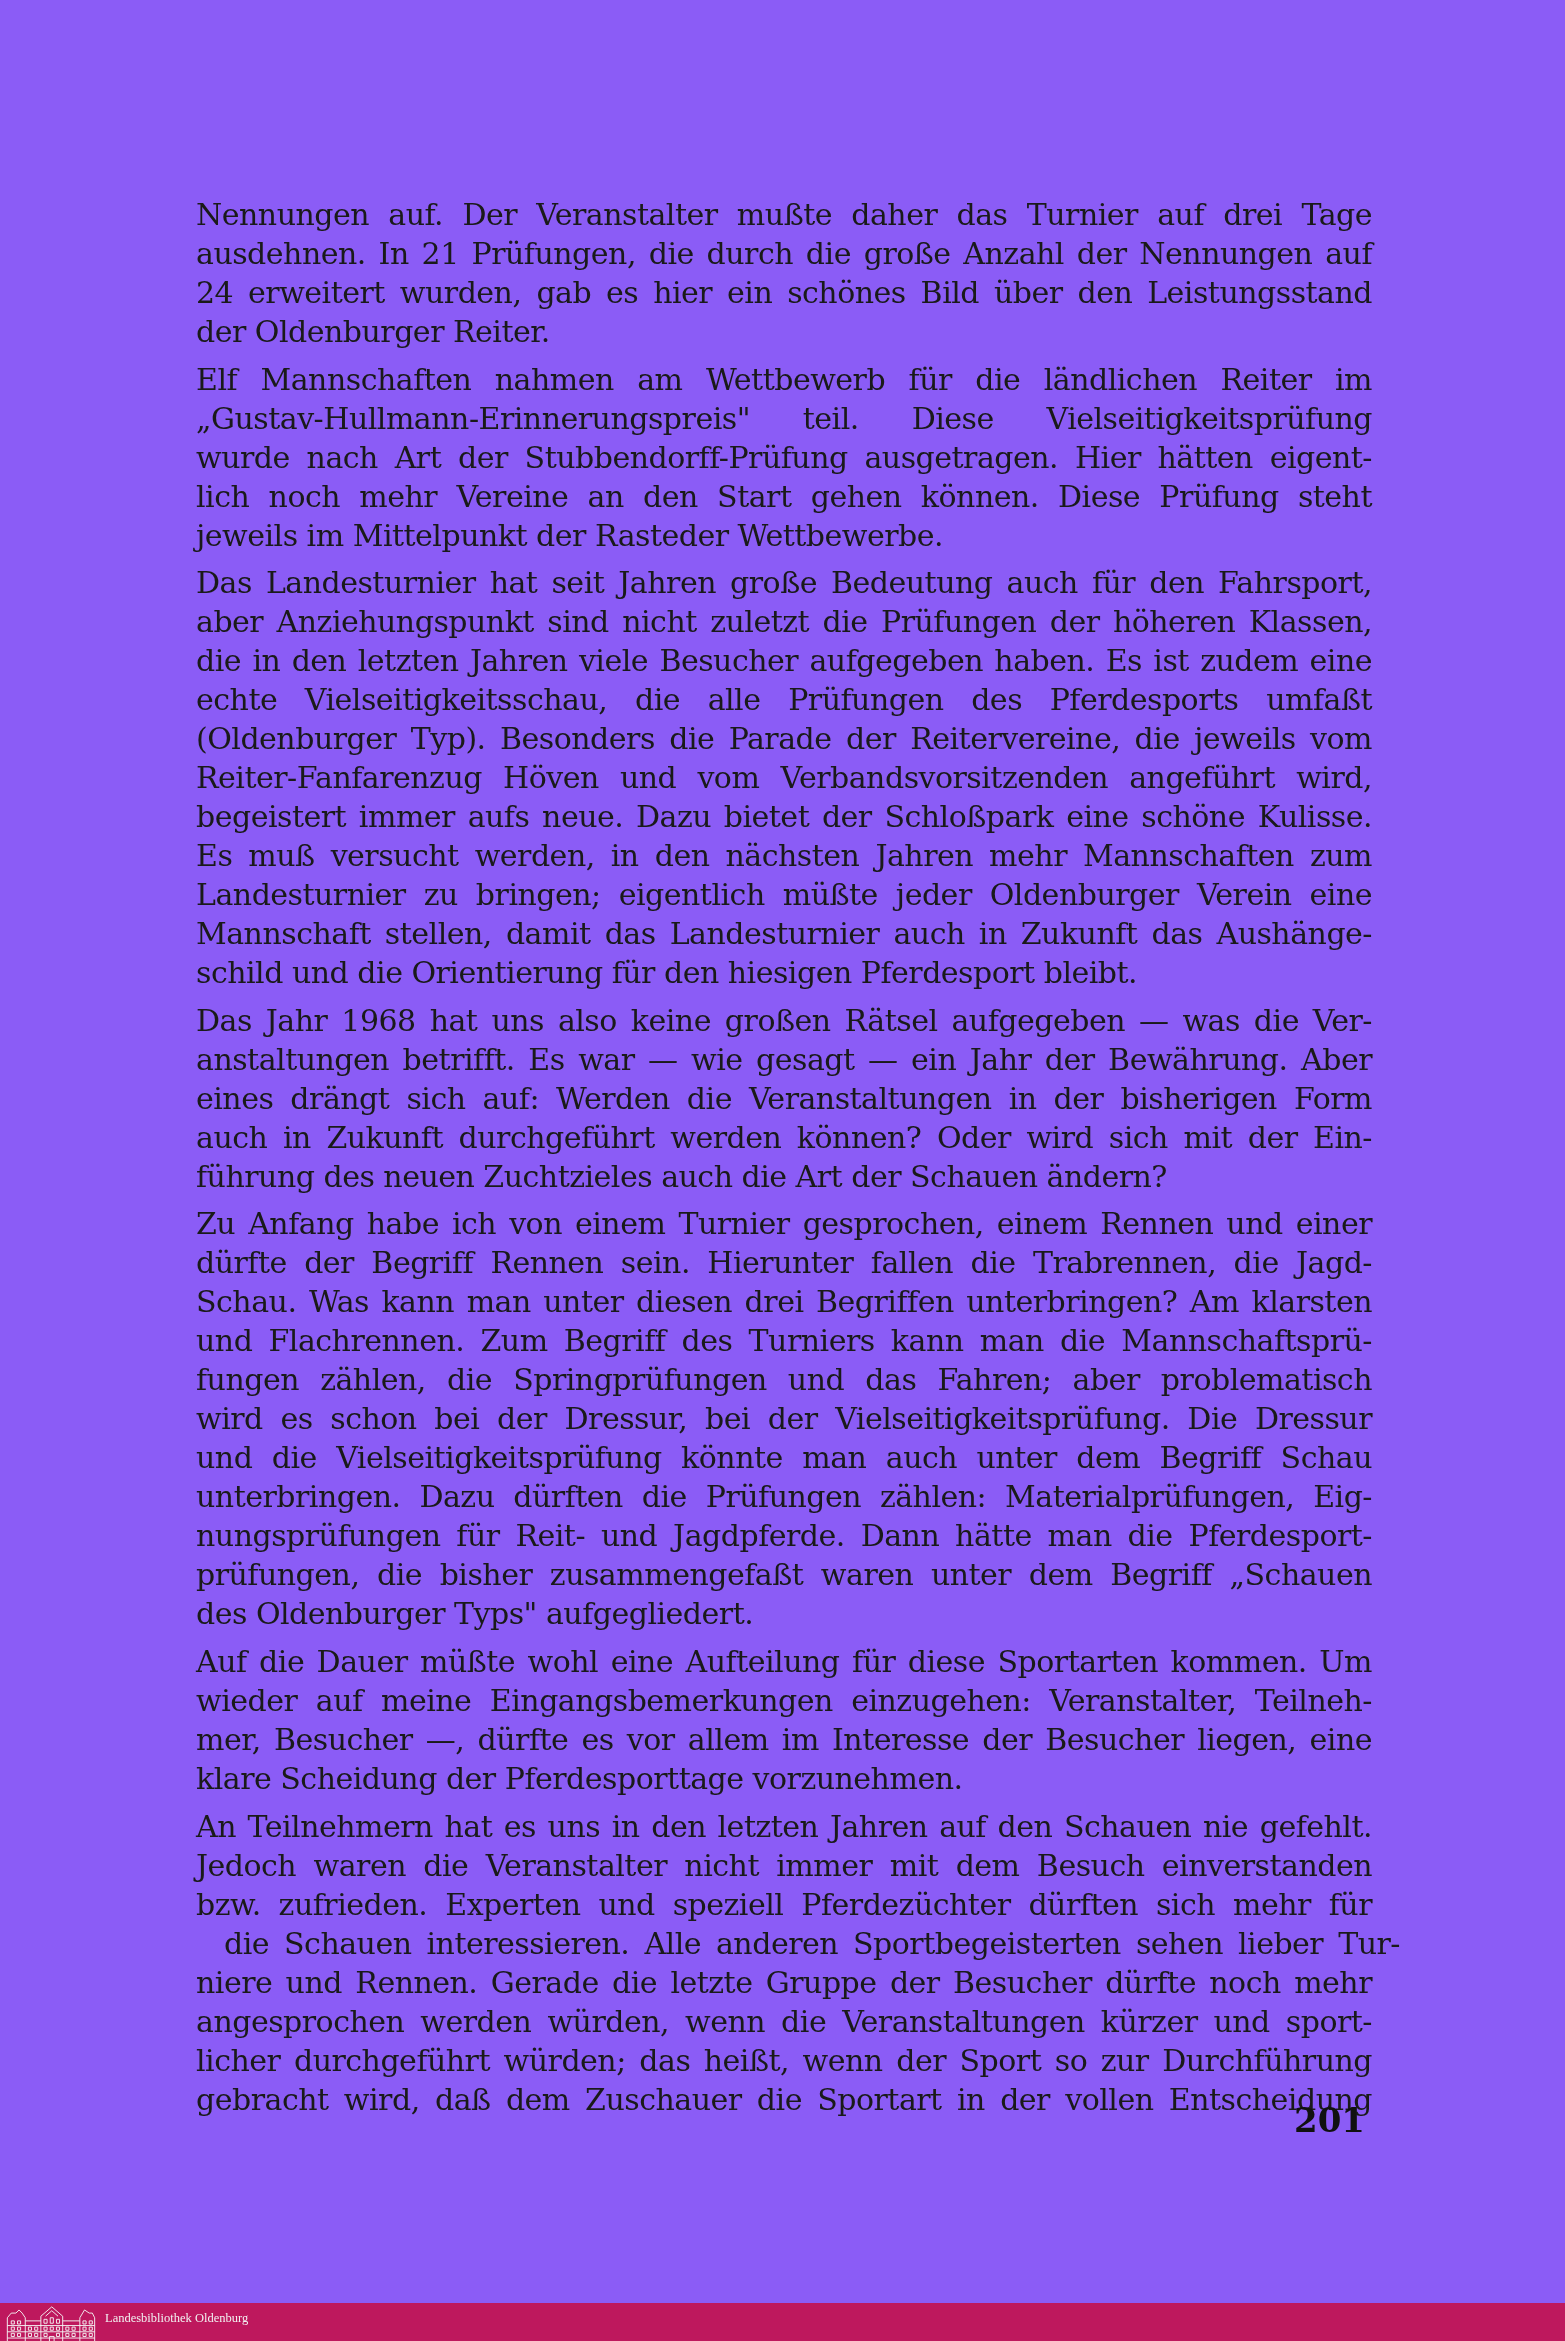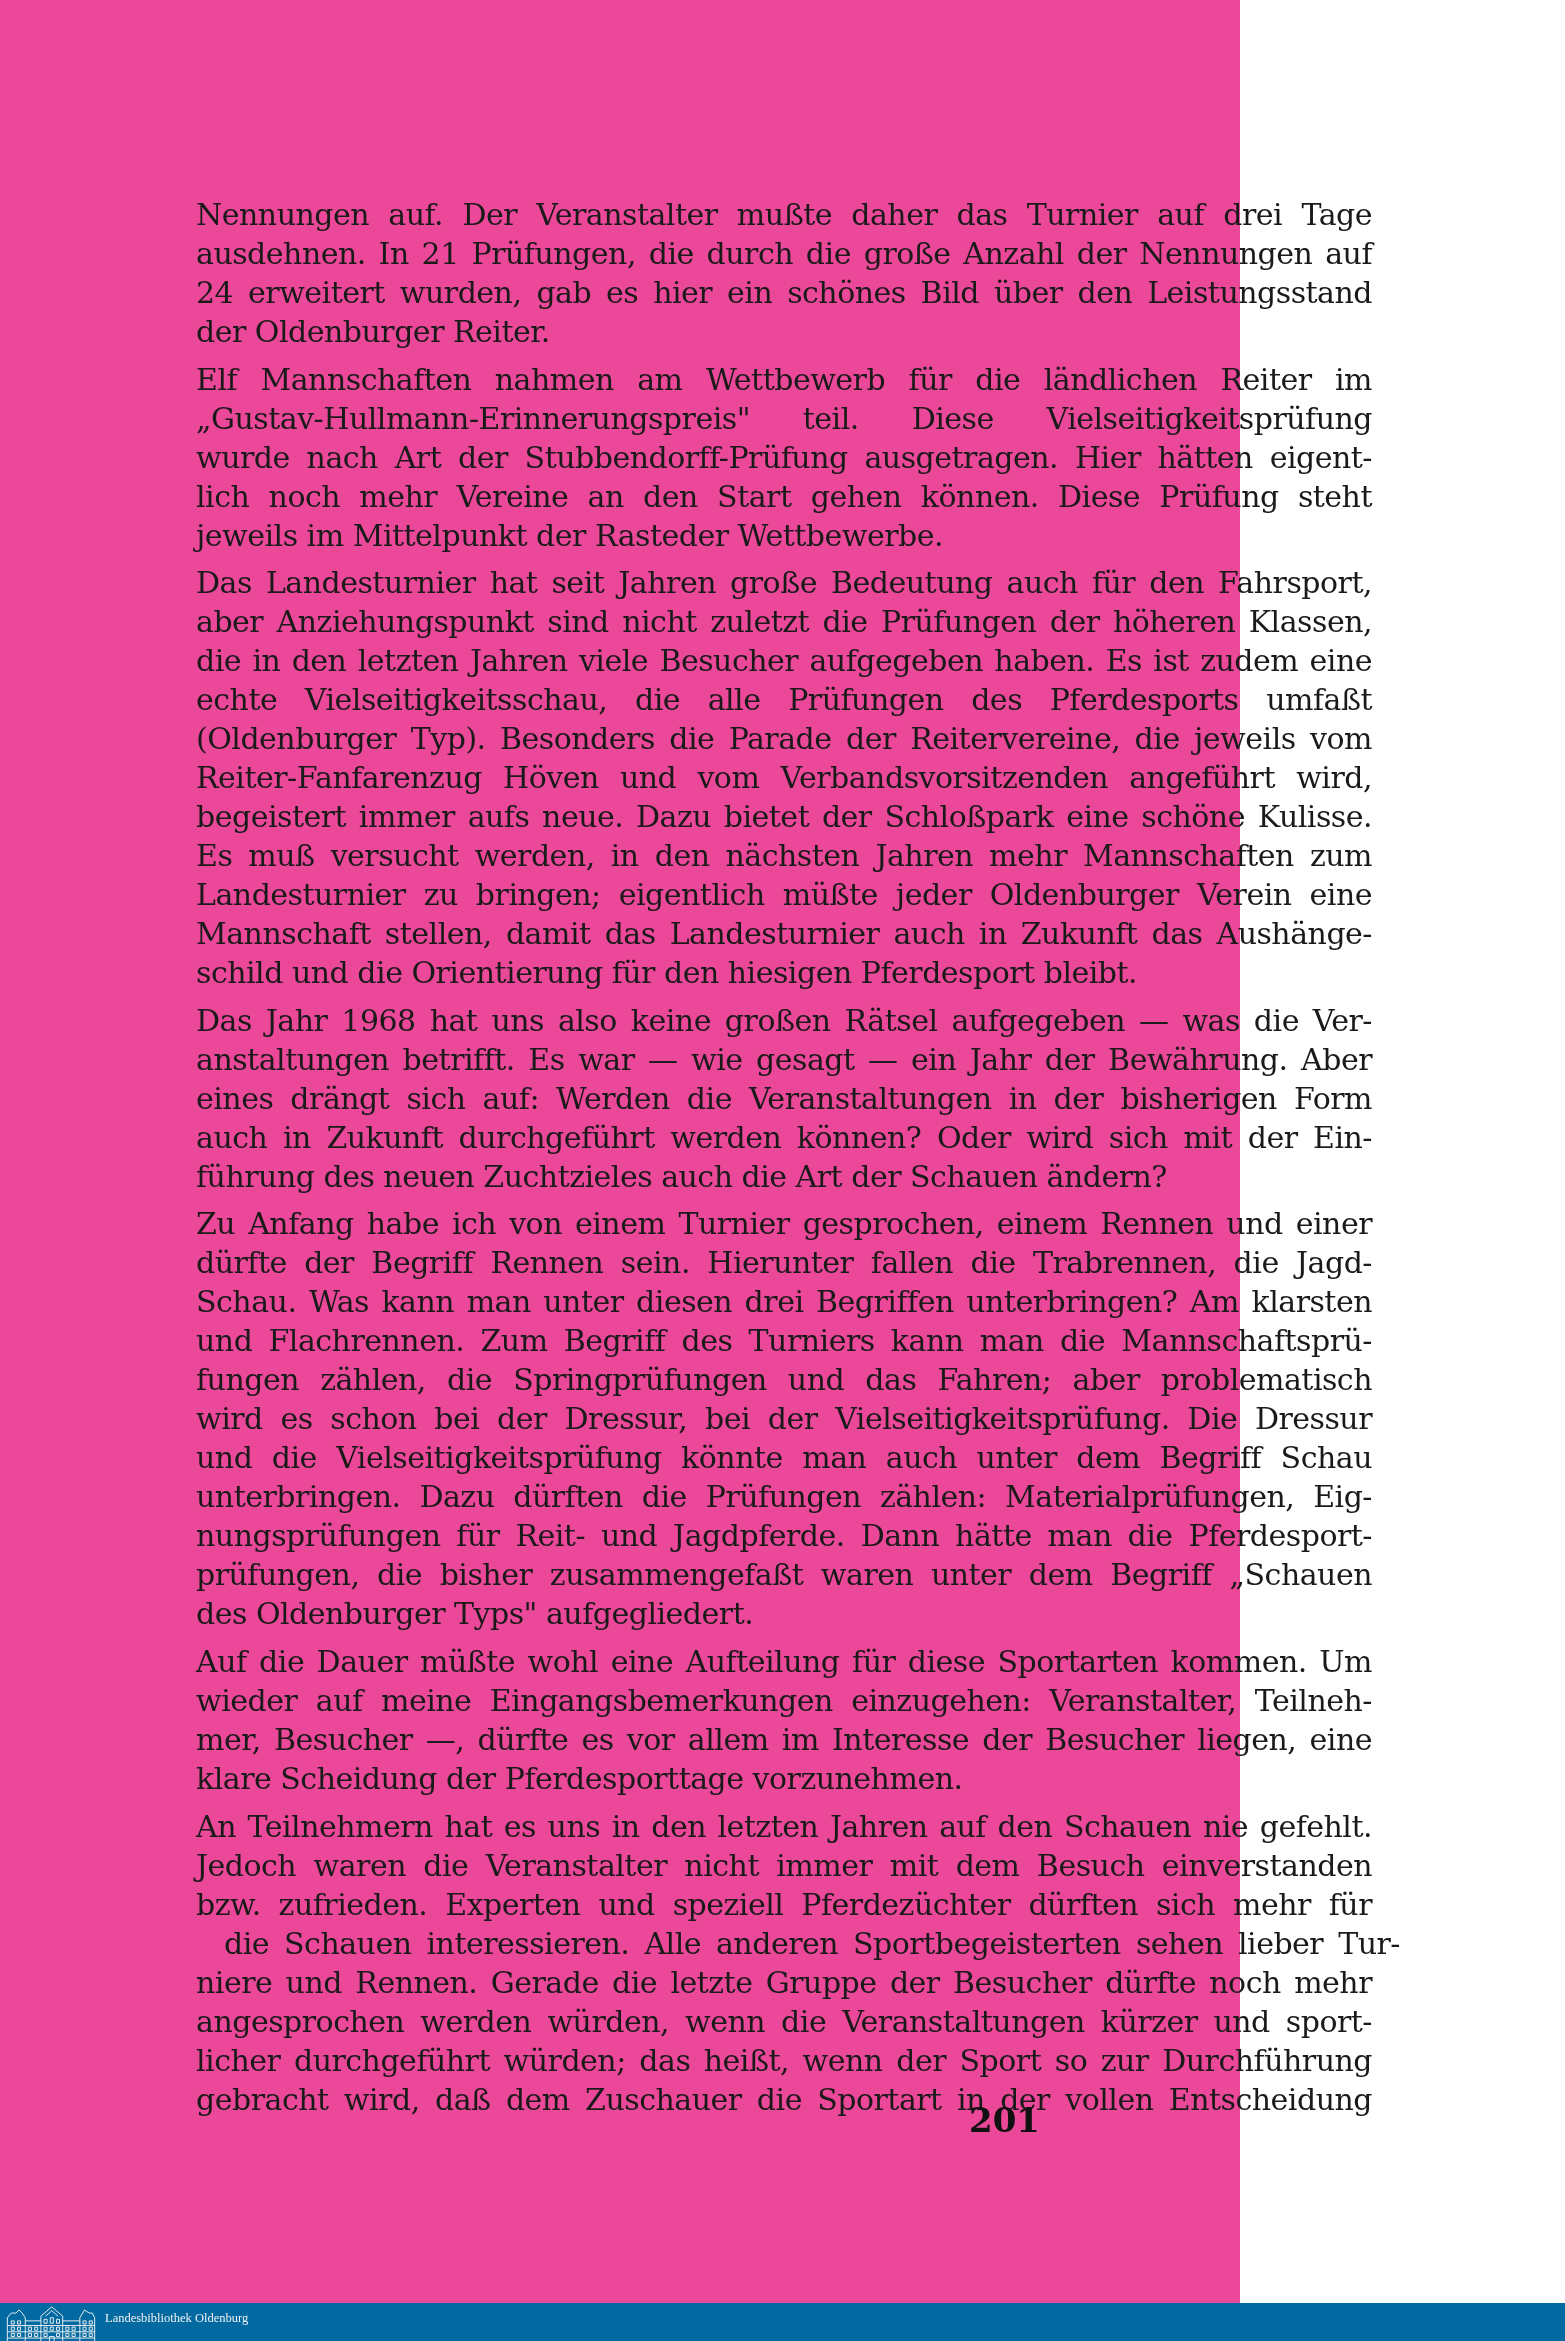--- a/index.html
+++ b/index.html
@@ -10,23 +10,23 @@
     body {
       width: 1565px;
       height: 2342px;
       position: relative;
       overflow: hidden;
     }
     .page {
       position: absolute;
       left: 0;
       top: 0;
-      width: 1240px;
+      width: 1565px;
       height: 2303px;
-      background: #ec4899;
+      background: #8b5cf6;
     }
     .text-column {
       position: absolute;
       left: 196px;
       top: 195px;
       width: 1176px;
       font-family: "DejaVu Serif", "Liberation Serif", serif;
       font-size: 30px;
       line-height: 39px;
       color: #1a1a1a;
@@ -55,21 +55,21 @@
       font-size: 34px;
       line-height: 39px;
       color: #111111;
     }
     .footer-bar {
       position: absolute;
       left: 0;
       top: 2303px;
       width: 1565px;
       height: 39px;
-      background: #0369a1;
+      background: #be185d;
     }
     .footer-logo {
       position: absolute;
       left: 4.7px;
       top: 1.6px;
       width: 92px;
       height: 38px;
     }
     .footer-label {
       position: absolute;

